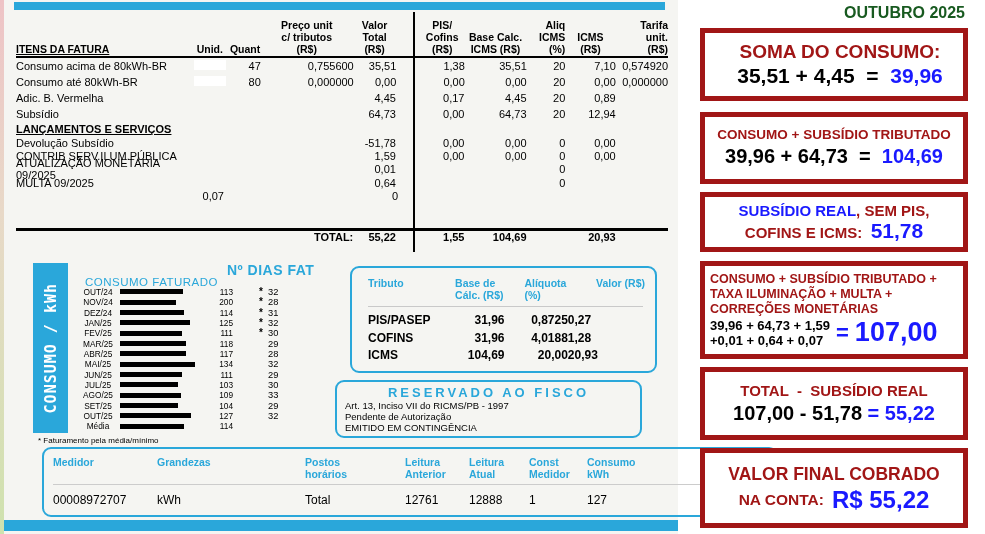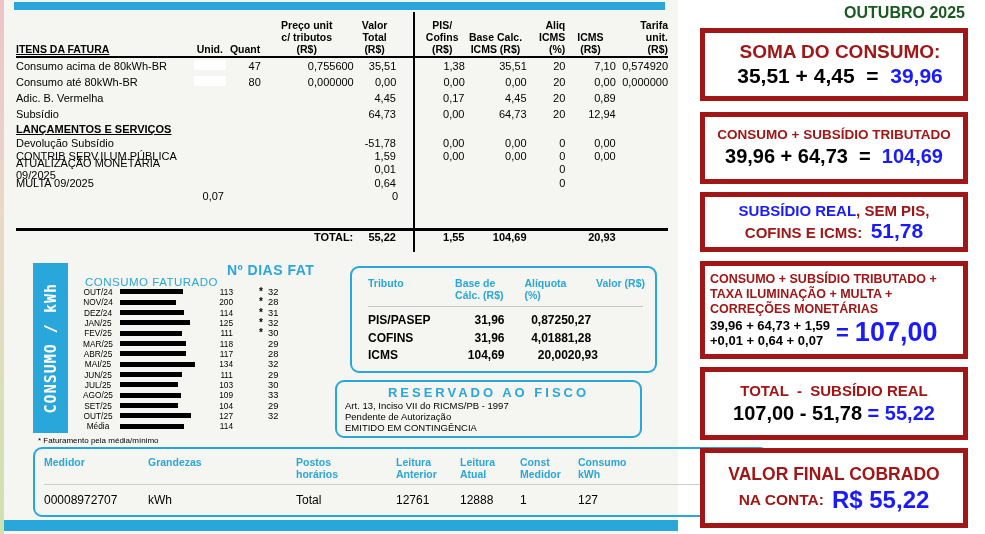--- a/index.html
+++ b/index.html
@@ -68,21 +68,21 @@
   .tc-aliq { width:64px; text-align:right; }
   .tc-val  { width:78px; text-align:left; }
   .tax-head .tc-base { text-align:left; padding-left:8px; }
   .tax-head .tc-aliq { text-align:left; padding-left:20px; }
   .tax-head .tc-val  { text-align:right; }
 
   .fisco-box { left:335px; top:380px; width:307px; height:58px; padding:3px 8px; }
   .fisco-title { text-align:center; font-weight:bold; font-size:13px; letter-spacing:3px; }
   .fisco-line { font-size:9.5px; line-height:11px; }
 
-  .meter-box { left:33px; top:447px; width:736px; height:70px; padding:7px 0 0 9px; }
+  .meter-box { left:42px; top:447px; width:736px; height:70px; padding:7px 0 0 9px; }
   .meter-head { display:flex; font-weight:bold; font-size:10.5px; line-height:12px; white-space:pre-line; }
   .meter-rule { border-bottom:1px solid #cccccc; margin:4px 12px 8px 0; }
   .meter-row { display:flex; font-size:12px; }
   .mc1 { width:104px; } .mc2 { width:148px; } .mc3 { width:100px; }
   .mc4 { width:64px; } .mc5 { width:60px; } .mc6 { width:58px; } .mc7 { width:66px; }
 
   
   .month-title { position:absolute; left:700px; top:4px; width:265px; text-align:right;
                  font-weight:bold; font-size:16px; }
   .abox { position:absolute; left:700px; width:268px; border:5px solid; background:#fff;

